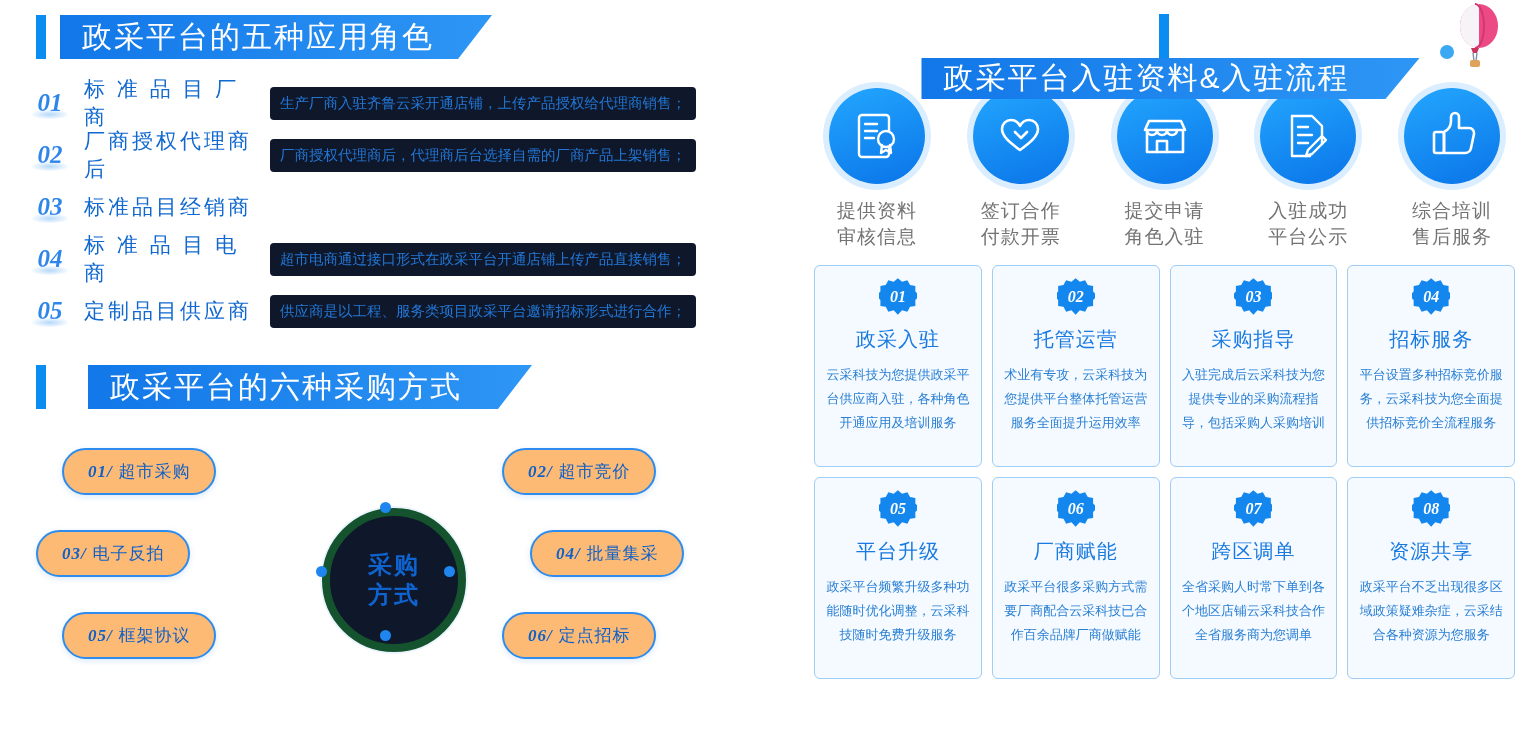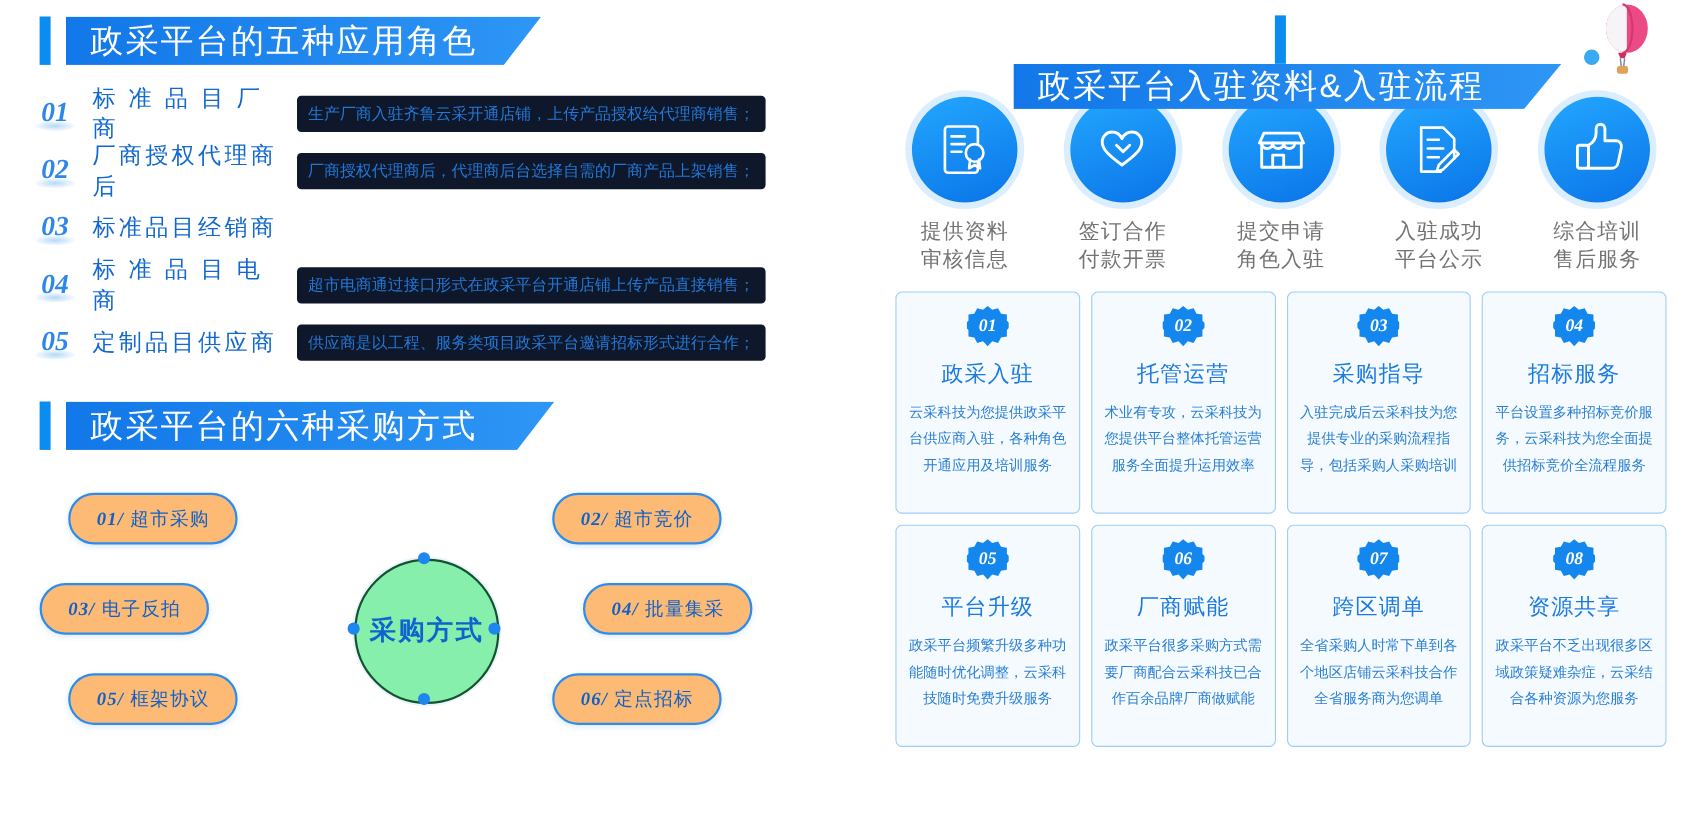--- a/index.html
+++ b/index.html
@@ -125,24 +125,24 @@
     box-shadow: 0 2px 6px rgba(60,140,230,.18);
   }
   .pill b { font-style: italic; font-family: "Liberation Serif", serif; font-weight: bold; }
   .hub {
     position: absolute;
     left: 322px;
     top: 70px;
     width: 128px;
     height: 128px;
     border-radius: 50%;
-    border: 2px solid #14532d;
-    background: #86efac;
-    display: flex;
-    flex-direction: row;
+    border: 8px solid #14532d;
+    background: #0f172a;
+    display: flex;
+    flex-direction: column;
     align-items: center;
     justify-content: center;
     color: #0f63cf;
     font-size: 24px;
     line-height: 1.25;
     font-weight: bold;
     letter-spacing: 2px;
     box-shadow: 0 0 0 2px #eaf4fe;
   }
   .dot {
@@ -281,21 +281,21 @@
       </div>
 
       <div class="role-row">
         <div class="role-num">05</div>
         <div class="role-title">定制品目供应商</div>
         <div class="role-desc">供应商是以工程、服务类项目政采平台邀请招标形式进行合作；</div>
       </div>
 
     </div>
 
-    <div class="sec-head" style="margin:30px 0 0 36px;">
+    <div class="sec-head" style="margin:30px 0 0 36px;gap:28px;">
       <div class="sec-bar"></div>
       <div class="sec-ribbon wide">政采平台的六种采购方式</div>
     </div>
 
     <div class="methods-wrap">
 
       <div class="hub">
         <div>采购</div>
         <div>方式</div>
       </div>

